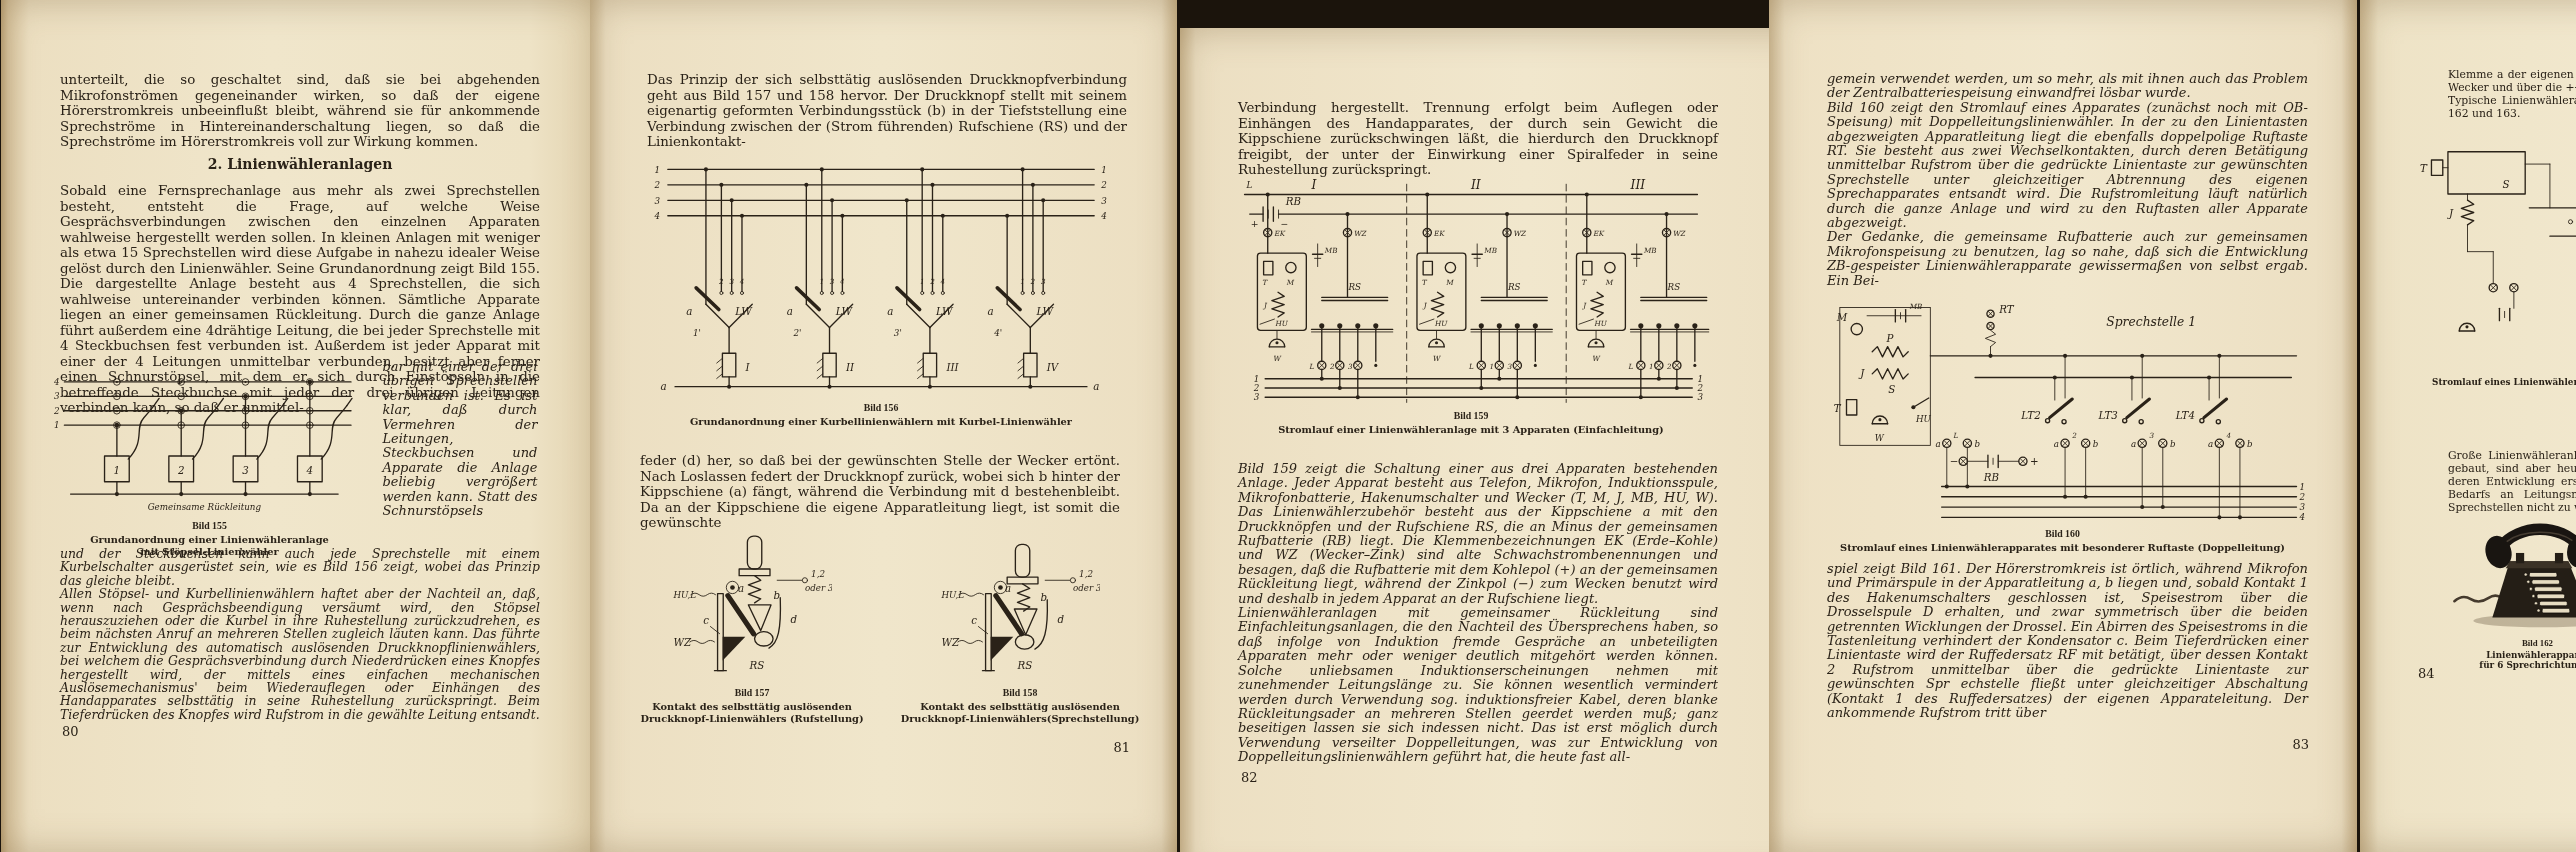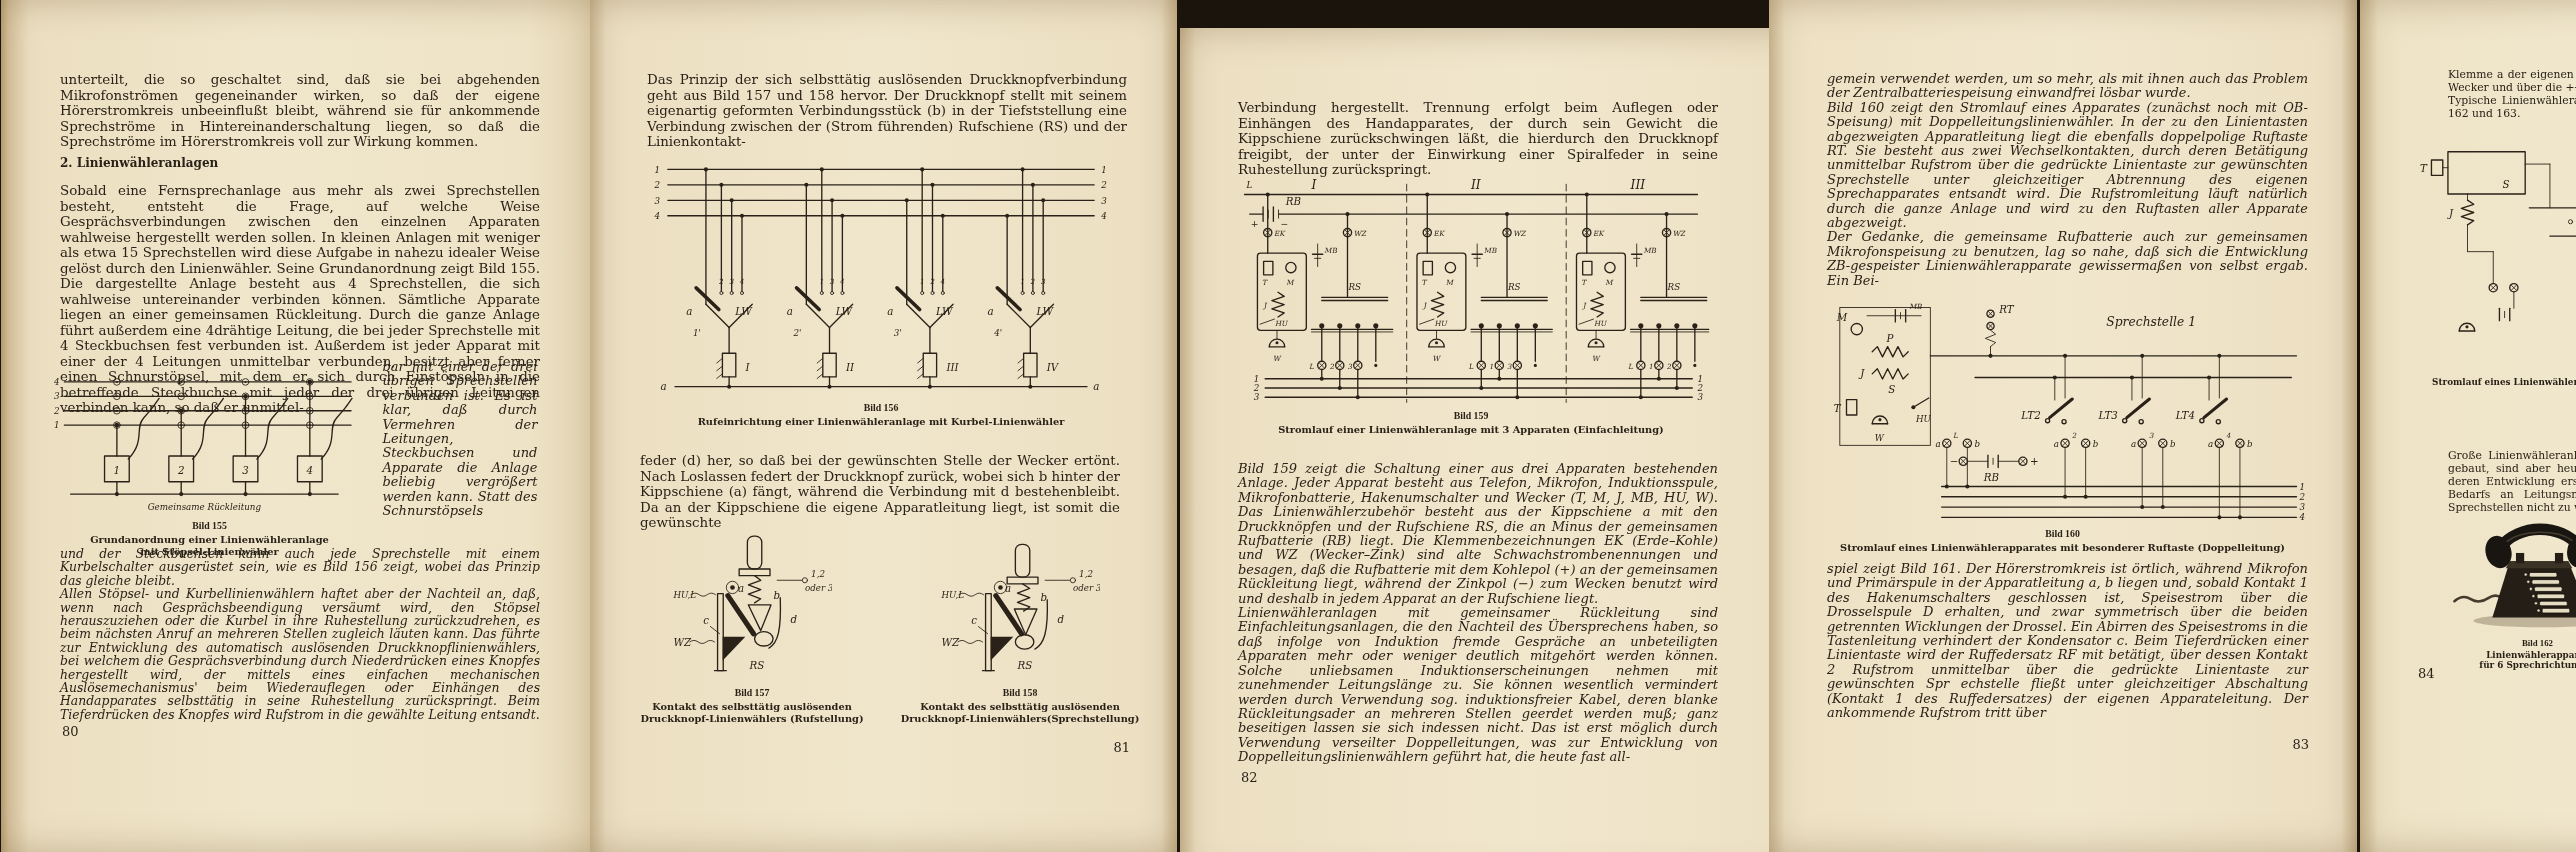--- a/index.html
+++ b/index.html
@@ -10,21 +10,21 @@
   #p81{left:590px;width:587px;background:linear-gradient(90deg,#d6c39e 0,#ecdfc2 15.5px,#f0e6cb 50%,#ecdfc2 calc(100% - 15.5px),#d2bd95 100%);}
   #p82{left:1180px;width:693px;background:linear-gradient(90deg,#d4c09a 0,#ecdfc2 15.5px,#f1e7cd 50%,#ecdfc2 calc(100% - 15.5px),#d2bd95 100%);margin-top:28px;}
   #p83{left:1769px;width:588px;background:linear-gradient(90deg,#d6c39e 0,#eee1c4 15.5px,#f1e7cd 50%,#ecdfc2 calc(100% - 15.5px),#d0ba92 100%);}
   #p84{left:2360px;width:589px;background:linear-gradient(90deg,#d5c29c 0,#eee3c6 18px,#f2e9d0 55%,#e9dcbb 92%,#cbb488 100%);}
   .abs{position:absolute;}
   .bt {font-size:13.4px;line-height:15.5px;text-align:justify;}
   .bt2{font-size:13px;line-height:14.4px;text-align:justify;font-style:italic;}
   .bt3{font-size:12.4px;line-height:13.4px;text-align:justify;font-style:italic;}
   .bt5{font-size:10.8px;line-height:13px;text-align:justify;}
   .para{margin:0;}
-  .heading{margin:0;font-weight:700;font-size:12px;text-align:left;}
+  .heading{margin:0;font-weight:700;font-size:14px;text-align:center;}
   .cap{text-align:center;font-weight:700;margin-top:5.2px;}
   .cap .no{display:block;font-size:9.8px;margin-bottom:2.6px;font-family:Liberation Serif, serif;}
   .cap .ln{display:block;font-size:9.8px;line-height:12.4px;}
   .cap5 .no{display:block;font-size:8.8px;margin-bottom:1.5px;}
   .cap5 .ln{display:block;font-size:8.8px;line-height:10.8px;}
   .pageno{font-size:13px;}
   figure{margin:0;}
   svg{display:block;}
   svg text{font-family:"DejaVu Serif",serif;fill:#2a2218;}
   .w {stroke:#2a2218;stroke-width:2.6;fill:none;stroke-linecap:round;stroke-linejoin:round;}
@@ -288,21 +288,21 @@
         <circle class="dot" cx="165" cy="450" r="4"></circle>
           <circle class="dot" cx="360" cy="450" r="4"></circle>
         <circle class="dot" cx="555" cy="450" r="4"></circle>
           <circle class="dot" cx="750" cy="450" r="4"></circle>
         <text class="lab" x="32" y="457">a</text>
         <text class="lab" x="872" y="457">a</text>
       </g>
     </svg>
     <figcaption class="cap">
       <span class="no">Bild 156</span>
-      <span class="ln">Rufeinrichtung einer Linienwähleranlage mit Kurbel-Linienwähler</span>
+      <span class="ln">Grundanordnung einer Kurbellinienwählern mit Kurbel-Linienwähler</span>
     </figcaption>
   </figure>
 
   <div class="abs bt para" style="top:453px;left:50px;width:480px">feder (d) her, so daß bei der gewünschten Stelle der Wecker ertönt. Nach Loslassen federt der Druckknopf zurück, wobei sich b hinter der Kippschiene (a) fängt, während die Verbindung mit d bestehenbleibt. Da an der Kippschiene die eigene Apparatleitung liegt, ist somit die gewünschte</div>
 
   <div class="abs" style="top:533px;left:41px;width:510px;display:flex;justify-content:space-between">
     <figure style="width:242px;display:flex;flex-direction:column;align-items:center">
       <svg width="160" height="149" viewBox="0 0 310 290">
         <g>
           <rect class="w" x="146" y="6" width="28" height="64" rx="12"></rect>

